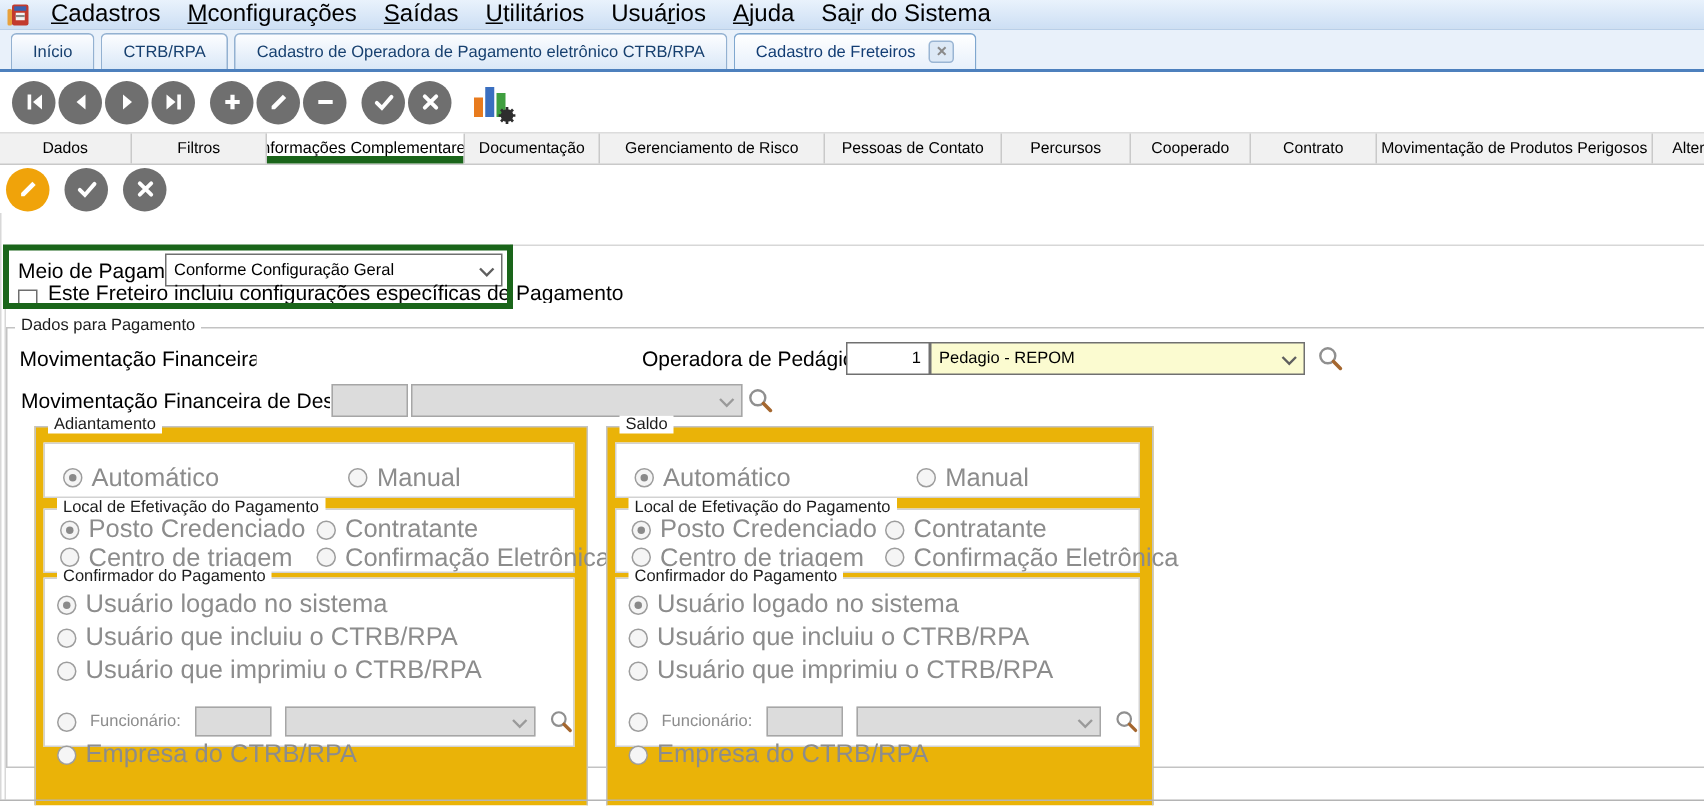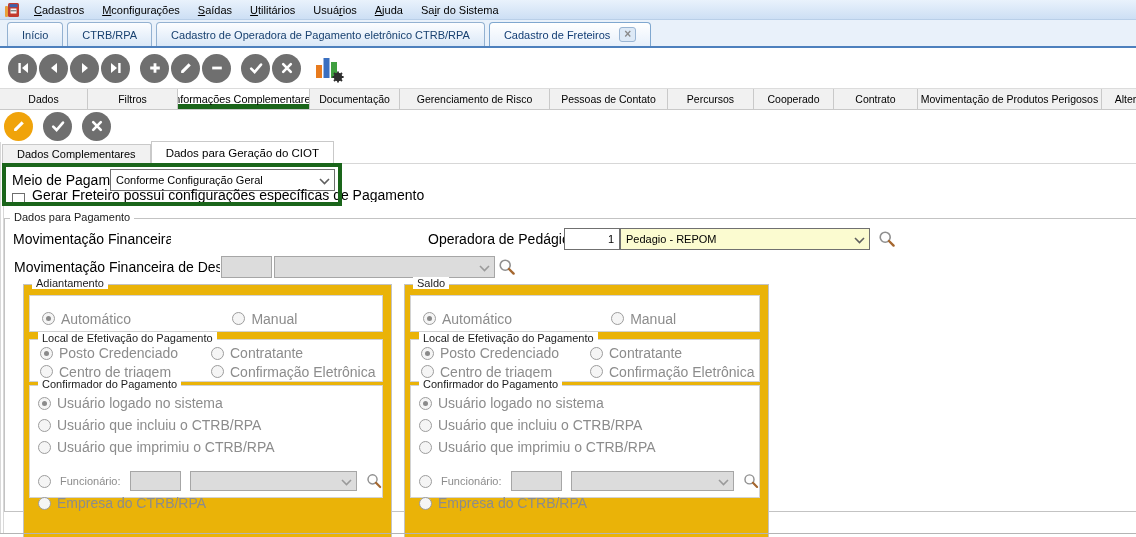--- a/index.html
+++ b/index.html
@@ -3,21 +3,21 @@
 <meta charset="utf-8">
 <style>
   *{margin:0;padding:0;box-sizing:border-box}
   html,body{background:#fff}
   body{font-family:"Liberation Sans",sans-serif}
   .app{position:relative;width:1136px;height:537px;background:#fff;overflow:hidden;font-size:12px;color:#000}
 
   
   .menubar{position:absolute;top:0;left:0;right:0;height:20px;background:linear-gradient(#e9f2fc,#cddff4);border-bottom:1px solid #b9cfe8;display:flex;align-items:center;padding-left:3px}
   .appicon{width:17px;height:16px;margin:0 4px 0 1px;flex:0 0 auto}
-  .menu-item{padding:2px 9px;font-size:11px;white-space:nowrap;cursor:default}
+  .menu-item{padding:2px 9px;font-size:16px;white-space:nowrap;cursor:default}
   .menu-item .accel{text-decoration:underline}
 
   
   .tabbar{position:absolute;top:20px;left:0;right:0;height:28px;background:#e9f1fa;border-bottom:2px solid #4d80bd;display:flex;align-items:flex-end;gap:4px;padding-left:7px}
   .wtab{height:24px;display:flex;align-items:center;padding:0 14px;background:linear-gradient(#fcfdff,#dae8f7);border:1px solid #93b1d1;border-bottom:none;border-radius:4px 4px 0 0;color:#17406f;font-size:11px;white-space:nowrap}
   .wtab.active{background:linear-gradient(#ffffff,#e7f0fb);border-color:#7fa7cf;color:#123d74}
   .tab-close{margin-left:9px;width:17px;height:15px;border:1px solid #9ab5d3;border-radius:3px;background:#dde9f6;color:#8a8a8a;font-size:12px;line-height:13px;text-align:center;font-weight:bold}
 
   
   .toolbar{position:absolute;top:48px;left:0;right:0;height:40px;background:#fff;display:flex;align-items:center}
@@ -58,21 +58,21 @@
   .green-box{position:absolute;left:2px;top:163px;width:340px;height:43px;border:4px solid #1a651a;z-index:6;pointer-events:none}
 
   .groupbox{position:absolute;border:1px solid #c3c3c3;background:#fff}
   .legend{position:absolute;top:-8px;left:8px;background:#fff;padding:0 4px;font-size:11px;color:#1b1b1b;white-space:nowrap;z-index:2}
 
   .panel{position:absolute;top:65px;height:257px;border:1px solid #c3c3c3;background:#eab308}
   .pbox{position:relative;margin:0 8px 0 5px;border:1px solid #d2d2d2;background:#fff}
   .mode-box{margin-top:10px;height:37px;display:grid;grid-template-columns:56% 44%;align-items:center;padding:10px 0 0 12px}
   .local-box{margin-top:7px;height:43px;display:grid;grid-template-columns:50% 50%;row-gap:2px;padding:6px 0 0 10px}
   .conf-box{margin-top:3px;height:113px;padding:10px 0 0 8px}
-  .radio-row{display:flex;align-items:center;gap:6px;color:#8c8c8c;font-size:14px;white-space:nowrap;height:14px}
+  .radio-row{display:flex;align-items:center;gap:6px;color:#8c8c8c;font-size:17px;white-space:nowrap;height:14px}
   .rdot{width:13px;height:13px;border-radius:50%;border:1px solid #9d9d9d;background:#f5f5f5;position:relative;flex:0 0 13px}
   .rdot.sel::after{content:"";position:absolute;left:3px;top:3px;width:5px;height:5px;border-radius:50%;background:#8a8a8a}
   .crow{margin-bottom:8px}
   .crow.tight{margin-bottom:16px}
   .func-row{display:flex;align-items:center;gap:9px;height:22px;margin-bottom:4px;color:#8c8c8c;font-size:11px}
   .func-row .ifield{position:relative;height:20px;border:1px solid #a6a6a6;background:#dcdcdc}
   .func-row .icombo{position:relative;height:20px;border:1px solid #a6a6a6;background:#dcdcdc}
   .func-row .icombo svg{position:absolute;right:4px;top:7px}
   .bottom-line{position:absolute;top:533px;left:0;right:0;height:1px;background:#b4b4b4}
 </style>
@@ -223,38 +223,34 @@
           <path d="M3.2 8.6 L6.6 12 L13 4.6" stroke="#fff" stroke-width="2.6" fill="none" stroke-linecap="round"></path>
         </svg>
       </div>
     <div class="cbtn t2">
         <svg width="16" height="16">
           <path d="M4.2 4.2 L11.8 11.8 M11.8 4.2 L4.2 11.8" stroke="#fff" stroke-width="2.6" stroke-linecap="round"></path>
         </svg>
       </div>
   </div>
 
-  <div class="subtabs">
-    <div class="subtab"><span>Dados Complementares</span></div>
-    <div class="subtab active"><span>Dados para Geração do CIOT</span></div>
-  </div>
   <div class="subtab-line"></div>
   <div class="vline" style="left:0;top:142px;height:391px"></div>
   <div class="vline" style="left:3px;top:164px;height:369px"></div>
 
   <span class="flabel" style="left:12px;top:169px">Meio de Pagamento</span>
   <div class="combo" style="left:110px;top:169px;width:225px">
     <span>Conforme Configuração Geral</span>
     <svg class="chev" width="11" height="7">
         <path d="M1 1 L5.5 5.5 L10 1" stroke="#5f5f5f" stroke-width="1.6" fill="none"></path>
       </svg>
   </div>
 
   <span class="cb" style="left:12px;top:193px"></span>
-  <span class="flabel" style="left:32px;top:188px;line-height:14px">Gerar Freteiro possui configurações específicas de Pagamento</span>
+  <span class="flabel" style="left:32px;top:188px;line-height:14px">Este Freteiro incluiu configurações específicas de Pagamento</span>
 
   <div class="green-box"></div>
 
   <div class="groupbox" style="left:4px;top:218px;width:1140px;height:294px">
     <span class="legend" style="left:5px">Dados para Pagamento</span>
 
     <span class="flabel" style="left:8px;top:9px;width:158px">Movimentação Financeira de Pedágio</span>
     <span class="flabel" style="left:423px;top:9px">Operadora de Pedágio</span>
     <div class="numfield" style="left:559px;top:9px;width:56px">1</div>
     <div class="combo yellow" style="left:615px;top:9px;width:250px">

